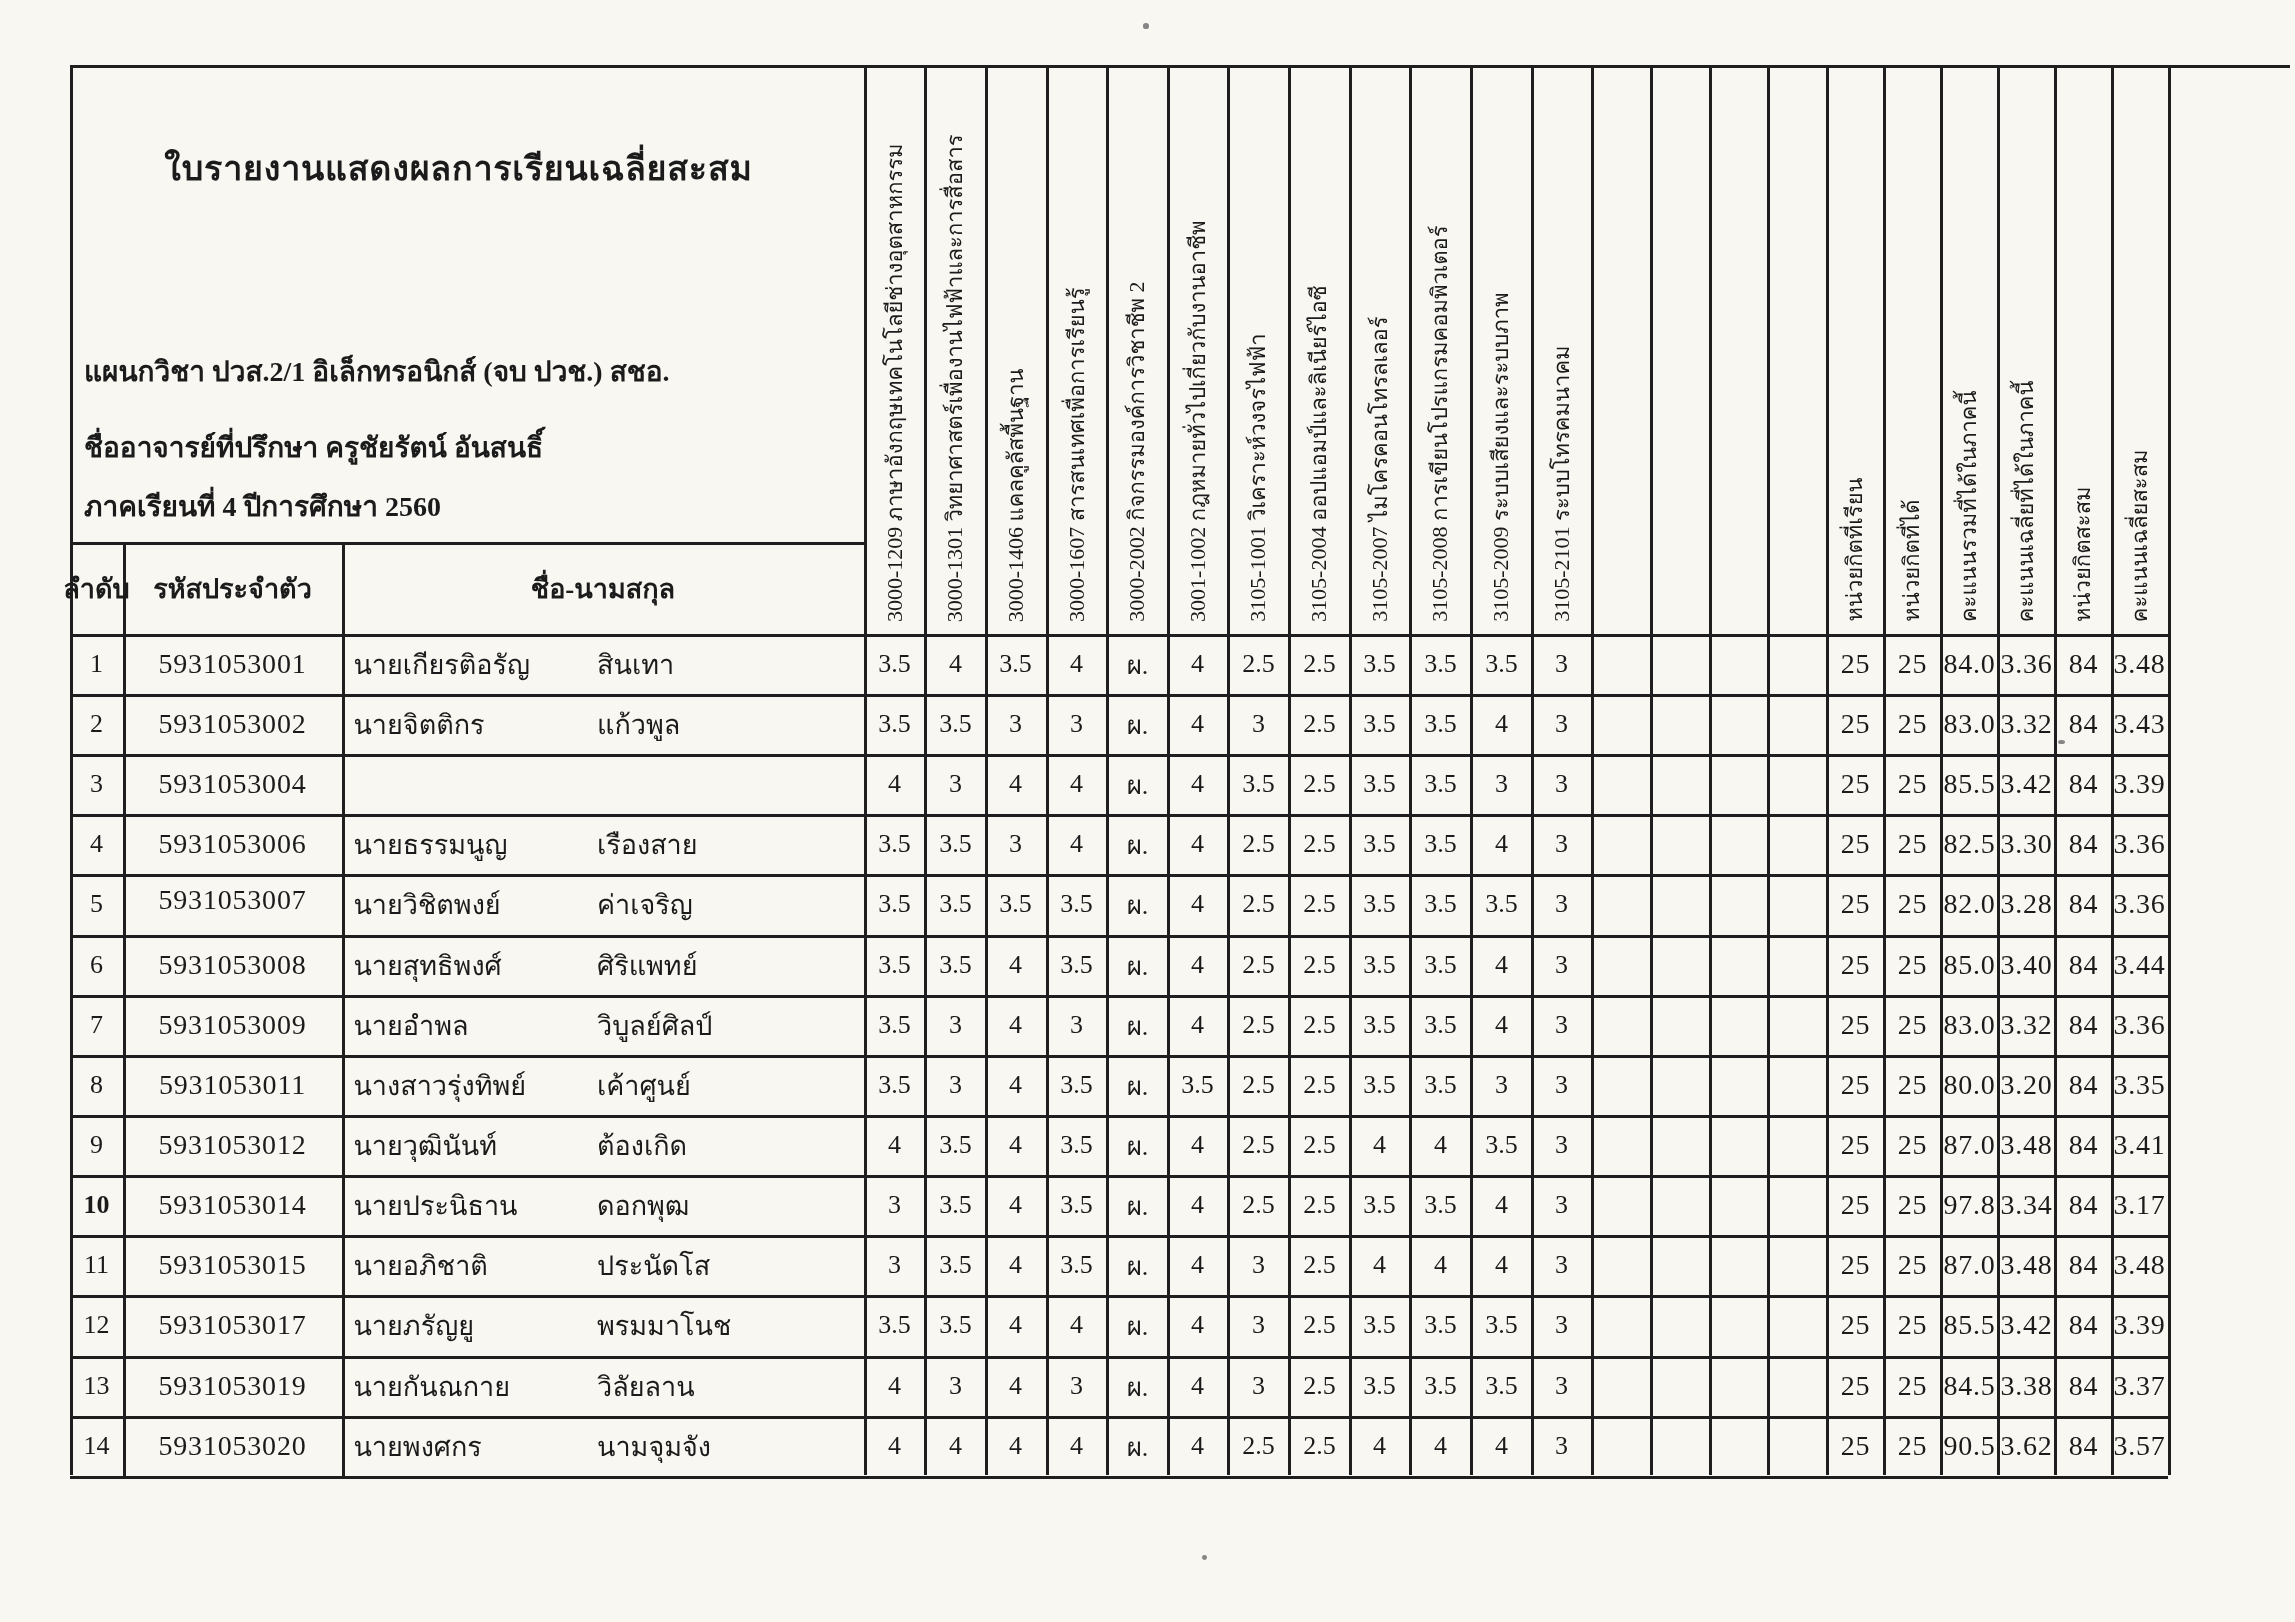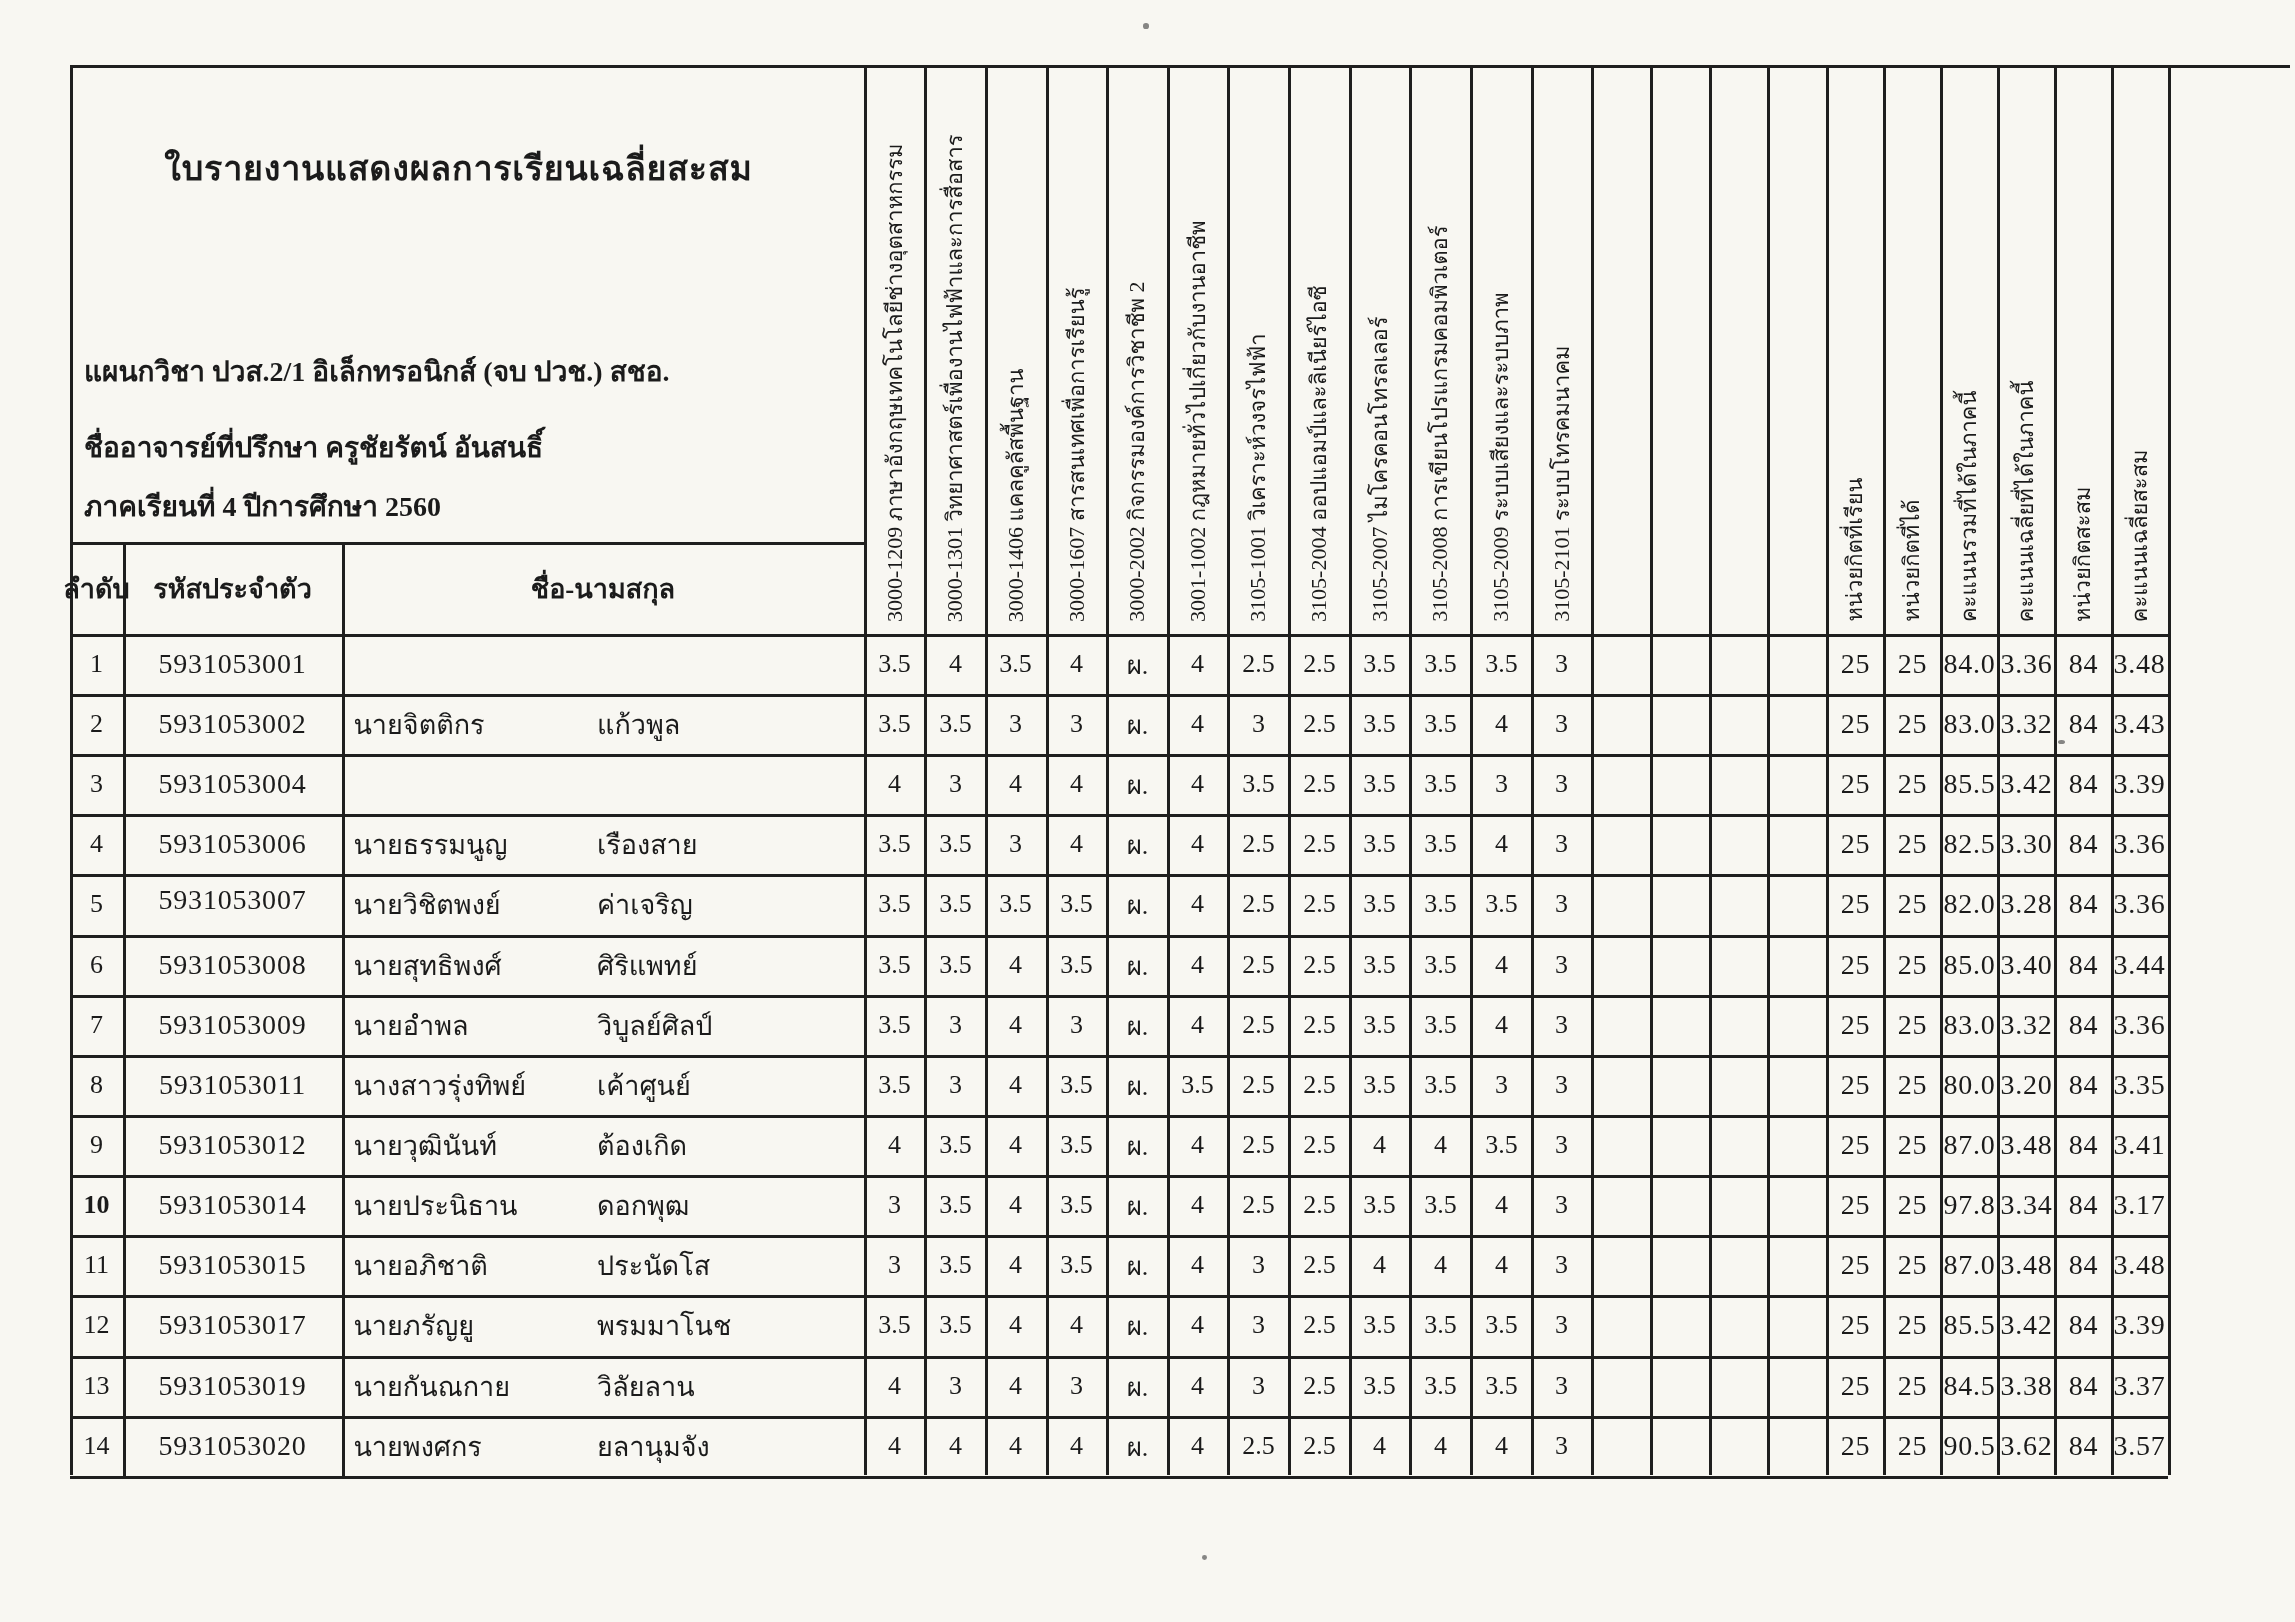--- a/index.html
+++ b/index.html
@@ -146,20 +146,24 @@
       </div>
       <div class="tallhdr" style="left: 2054px; top: 65px; width: 57px; height: 568px;">
         <span class="vtext">หน่วยกิตสะสม</span>
       </div>
       <div class="tallhdr" style="left: 2111px; top: 65px; width: 57px; height: 568px;">
         <span class="vtext">คะแนนเฉลี่ยสะสม</span>
       </div>
       <div class="abs" style="left: 70px; top: 634px; width: 2098px; height: 60px;">
         <div class="cell" style="left: 0px; top: 0px; width: 53px; height: 60px;">1</div>
         <div class="cell idtxt" style="left: 53px; top: 0px; width: 219px; height: 60px; border-radius: 30px;">5931053001</div>
+        <div class="namecell" style="left: 272px; top: 0px; width: 522px; height: 60px;">
+          <span>นายเกียรติอรัญ</span>
+          <span class="lastname">สินเทา</span>
+        </div>
         <div class="cell" style="left: 794px; top: 0px; width: 61px; height: 60px;">3.5</div>
         <div class="cell" style="left: 855px; top: 0px; width: 61px; height: 60px;">4</div>
         <div class="cell" style="left: 915px; top: 0px; width: 61px; height: 60px;">3.5</div>
         <div class="cell" style="left: 976px; top: 0px; width: 61px; height: 60px;">4</div>
         <div class="cell" style="left: 1037px; top: 0px; width: 61px; height: 60px;">ผ.</div>
         <div class="cell" style="left: 1097px; top: 0px; width: 61px; height: 60px;">4</div>
         <div class="cell" style="left: 1158px; top: 0px; width: 61px; height: 60px;">2.5</div>
         <div class="cell" style="left: 1219px; top: 0px; width: 61px; height: 60px;">2.5</div>
         <div class="cell" style="left: 1279px; top: 0px; width: 61px; height: 60px;">3.5</div>
         <div class="cell" style="left: 1340px; top: 0px; width: 61px; height: 60px;">3.5</div>
@@ -530,21 +534,21 @@
         <div class="cell idtxt" style="left: 1871px; top: 0px; width: 57px; height: 60px;">84.5</div>
         <div class="cell idtxt" style="left: 1928px; top: 0px; width: 57px; height: 60px;">3.38</div>
         <div class="cell idtxt" style="left: 1985px; top: 0px; width: 57px; height: 60px;">84</div>
         <div class="cell idtxt" style="left: 2041px; top: 0px; width: 57px; height: 60px;">3.37</div>
       </div>
       <div class="abs" style="left: 70px; top: 1416px; width: 2098px; height: 60px; border-radius: 6px;">
         <div class="cell" style="left: 0px; top: 0px; width: 53px; height: 60px;">14</div>
         <div class="cell idtxt" style="left: 53px; top: 0px; width: 219px; height: 60px;">5931053020</div>
         <div class="namecell" style="left: 272px; top: 0px; width: 522px; height: 60px;">
           <span>นายพงศกร</span>
-          <span class="lastname">ยลานุมจัง</span>
+          <span class="lastname">นามจุมจัง</span>
         </div>
         <div class="cell" style="left: 794px; top: 0px; width: 61px; height: 60px;">4</div>
         <div class="cell" style="left: 855px; top: 0px; width: 61px; height: 60px;">4</div>
         <div class="cell" style="left: 915px; top: 0px; width: 61px; height: 60px;">4</div>
         <div class="cell" style="left: 976px; top: 0px; width: 61px; height: 60px;">4</div>
         <div class="cell" style="left: 1037px; top: 0px; width: 61px; height: 60px;">ผ.</div>
         <div class="cell" style="left: 1097px; top: 0px; width: 61px; height: 60px;">4</div>
         <div class="cell" style="left: 1158px; top: 0px; width: 61px; height: 60px;">2.5</div>
         <div class="cell" style="left: 1219px; top: 0px; width: 61px; height: 60px;">2.5</div>
         <div class="cell" style="left: 1279px; top: 0px; width: 61px; height: 60px;">4</div>

